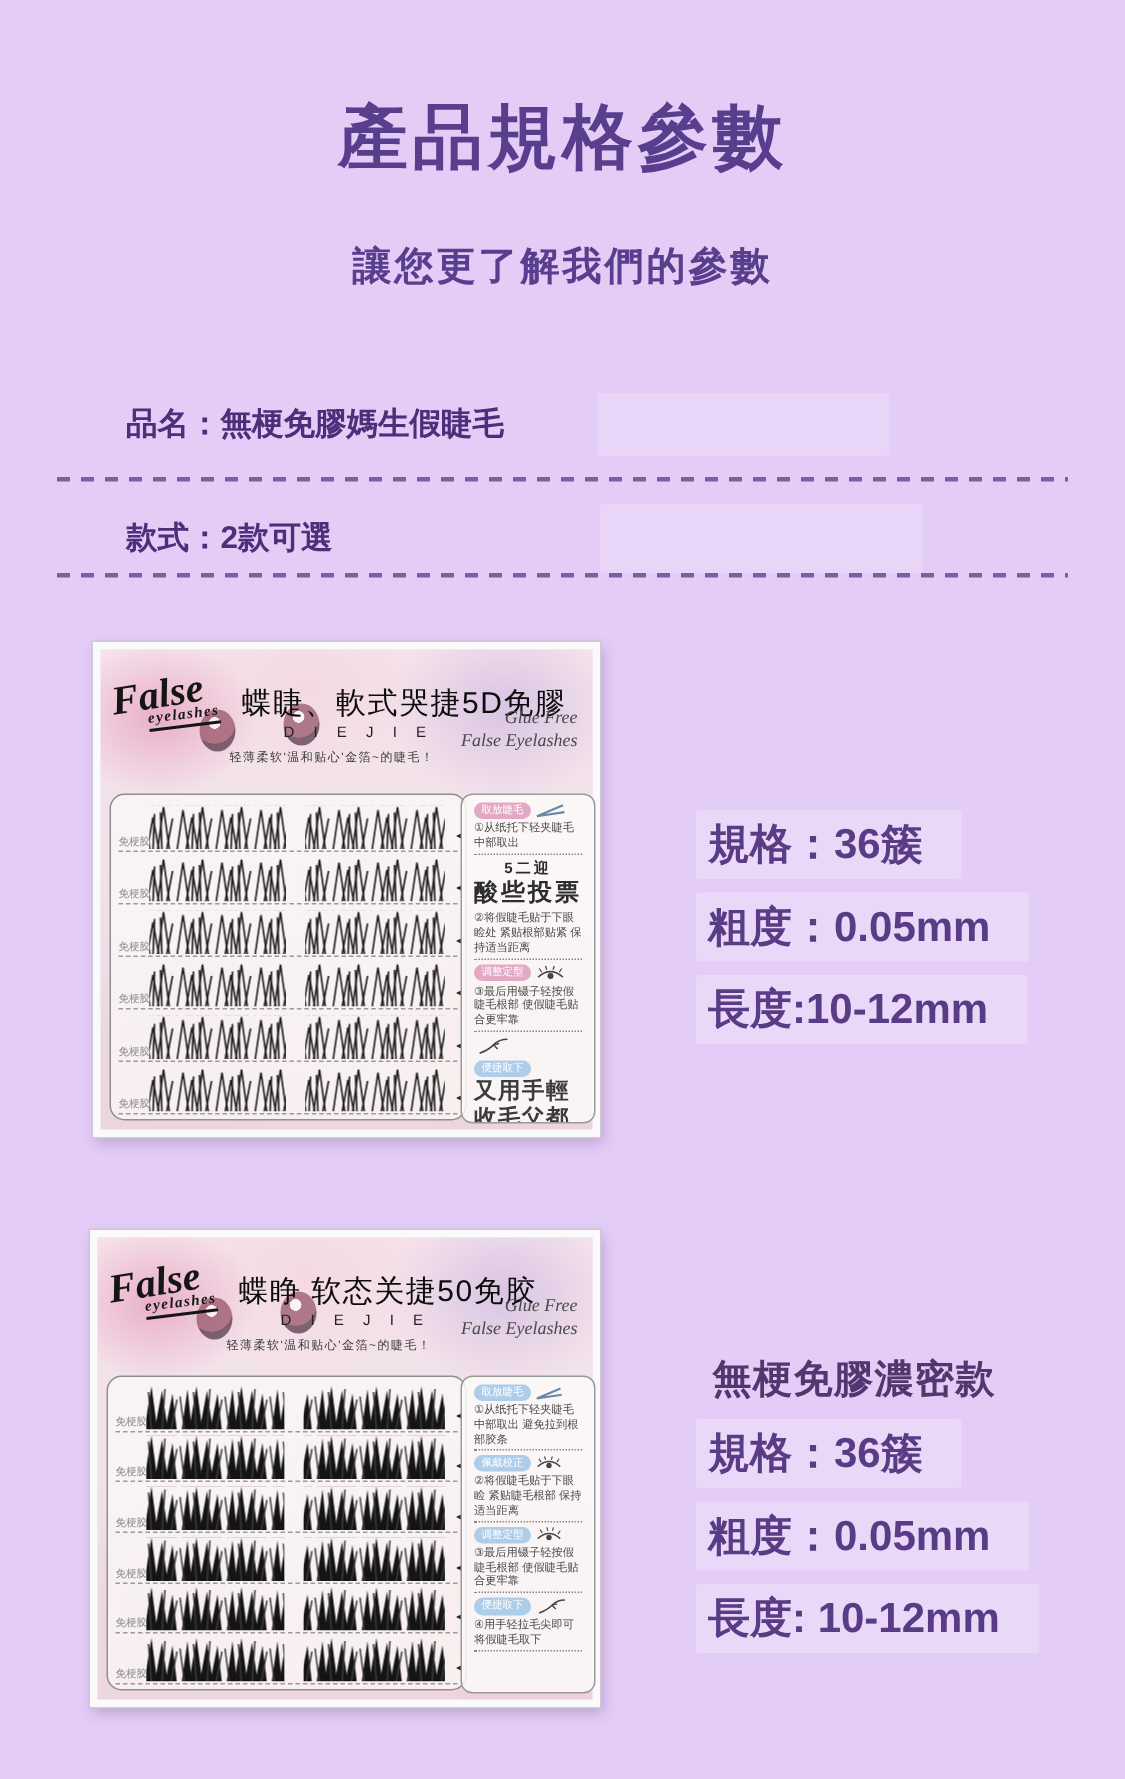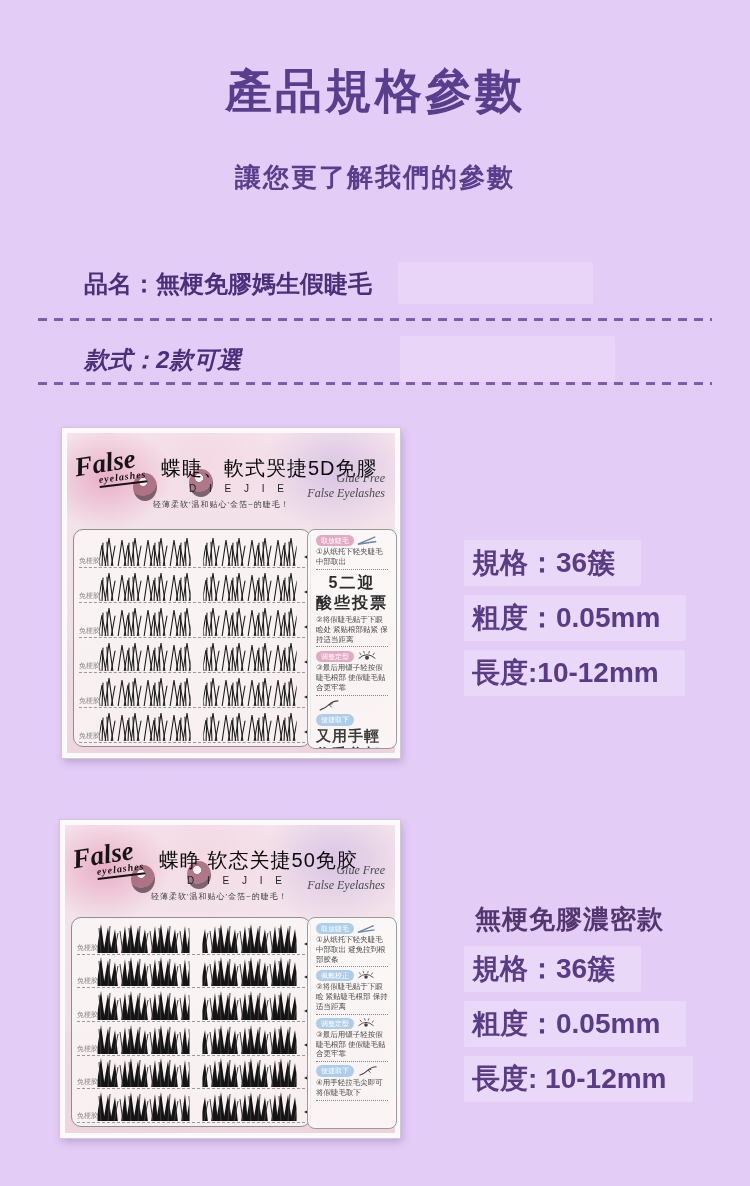--- a/index.html
+++ b/index.html
@@ -13,25 +13,25 @@
   .page-title{
     position:absolute;top:60px;left:0;right:0;text-align:center;
     font-size:47px;font-weight:700;color:#5a3e8e;letter-spacing:3px;
   }
   .page-subtitle{
     position:absolute;top:160px;left:0;right:0;text-align:center;
     font-size:26px;font-weight:700;color:#5a3e8e;letter-spacing:2px;
   }
   
   .info-row{
-    position:absolute;left:82px;font-size:24px;font-weight:700;color:#4c2f7a;
+    position:absolute;left:82px;font-size:21px;font-weight:700;color:#4c2f7a;
     padding:4px 10px 4px 2px;
   }
   .info-row-1{top:264px;}
-  .info-row-2{top:340px;font-style:italic;}
+  .info-row-2{top:340px;}
   .ghost{position:absolute;background:rgba(255,255,255,.18);border-radius:2px;}
   .g1{left:398px;top:262px;width:195px;height:42px;}
   .g2{left:400px;top:336px;width:215px;height:46px;}
   .dashed-sep{
     position:absolute;left:38px;right:38px;height:3px;
     background:repeating-linear-gradient(90deg,#7d5ca8 0 9px,transparent 9px 16px);
   }
   .sep1{top:318px;} .sep2{top:382px;}
   
   .photo{
@@ -104,21 +104,21 @@
     display:inline-block;background:#aecde9;color:#fff;font-size:7px;
     padding:1px 5px;border-radius:7px;vertical-align:middle;white-space:nowrap;
   }
   .badge.pink{background:#e3a9c4;}
   .step-head{display:flex;align-items:center;gap:3px;margin:1px 0;}
   .step-head svg{flex:0 0 auto;}
   .dotted-sep{border-bottom:1px dotted #888;margin:2px 0 3px 0;}
   .overlay-big{
     text-align:center;font-weight:700;color:#2d2d2d;margin:1px 0;
   }
-  .overlay-big .l1{font-size:16px;letter-spacing:2px;display:block;}
+  .overlay-big .l1{font-size:10px;letter-spacing:2px;display:block;}
   .overlay-big .l2{font-size:16px;letter-spacing:2px;display:block;}
   .big-bottom{
     font-size:15px;font-weight:700;color:#3b3b3b;line-height:1.25;letter-spacing:1px;
     margin-top:1px;
   }
   .step-text{margin:0 0 1px 0;}
   
   .prod-name{
     position:absolute;font-size:26px;font-weight:700;color:#53366f;letter-spacing:1px;
   }

